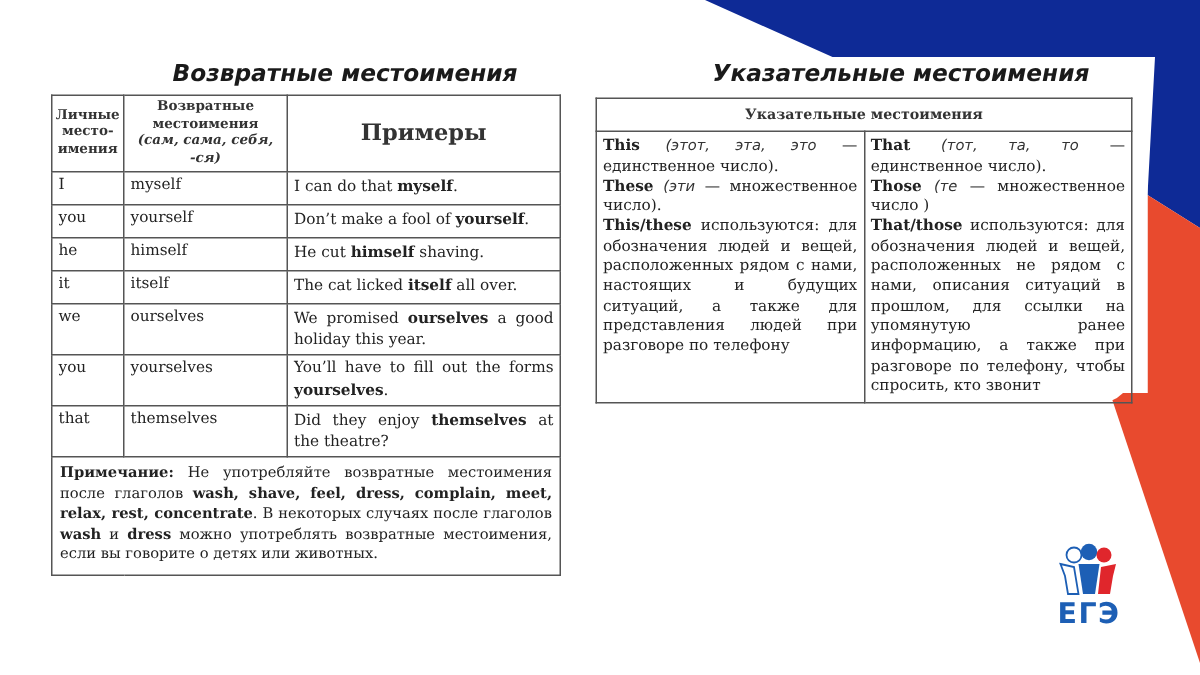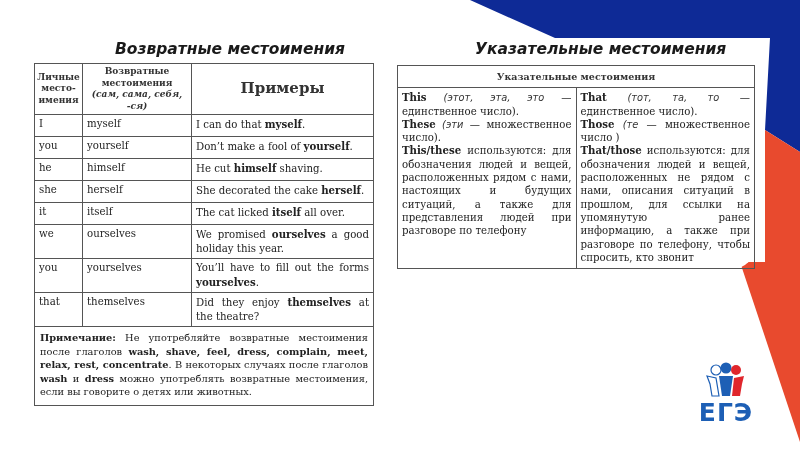--- a/index.html
+++ b/index.html
@@ -41,21 +41,21 @@
     #right-table th { font-size: 9.5px; font-weight: bold; padding: 4px 0; text-align: center; color: #333; }
     #right-table td { width: 50%; text-align: justify; padding: 3px 4px 4px 4px; }
     #right-table td p { margin: 0; }
     .ru-it { font-style: italic; font-family: "DejaVu Sans", "Liberation Sans", sans-serif; font-size: 9.8px; color: #333; }
 
     
     .logo { position: absolute; left: 686px; top: 362px; width: 80px; height: 80px; z-index: 2; }
     .logo-text {
       position: absolute; left: 0; top: 36px; width: 80px; text-align: center;
       font-family: "DejaVu Sans", "Liberation Sans", sans-serif; font-weight: bold;
-      font-size: 25px; color: #1d5fb5; letter-spacing: 1px;
+      font-size: 19px; color: #1d5fb5; letter-spacing: 1px;
     }
   </style>
 </head>
 <body>
 
 <svg class="deco" viewBox="0 0 800 450" xmlns="http://www.w3.org/2000/svg">
   <polygon points="470,0 800,0 800,152 765,130 770,38 555,38" fill="#0e2a96"></polygon>
   <polygon points="765,130 800,152 800,442 740,262 765,262" fill="#e84a2e"></polygon>
 </svg>
 
@@ -82,25 +82,20 @@
       </tr>
       <tr>
         <td>you</td>
         <td>yourself</td>
         <td class="ex"><span>Don’t make a fool of </span><b class="ib">yourself</b><span>.</span></td>
       </tr>
       <tr>
         <td>he</td>
         <td>himself</td>
         <td class="ex"><span>He cut </span><b class="ib">himself</b><span> shaving.</span></td>
-      </tr>
-      <tr>
-        <td>she</td>
-        <td>herself</td>
-        <td class="ex"><span>She decorated the cake </span><b class="ib">herself</b><span>.</span></td>
       </tr>
       <tr>
         <td>it</td>
         <td>itself</td>
         <td class="ex"><span>The cat licked </span><b class="ib">itself</b><span> all over.</span></td>
       </tr>
       <tr>
         <td>we</td>
         <td>ourselves</td>
         <td class="ex"><span>We promised </span><b class="ib">ourselves</b><span> a good holiday this year.</span></td>

